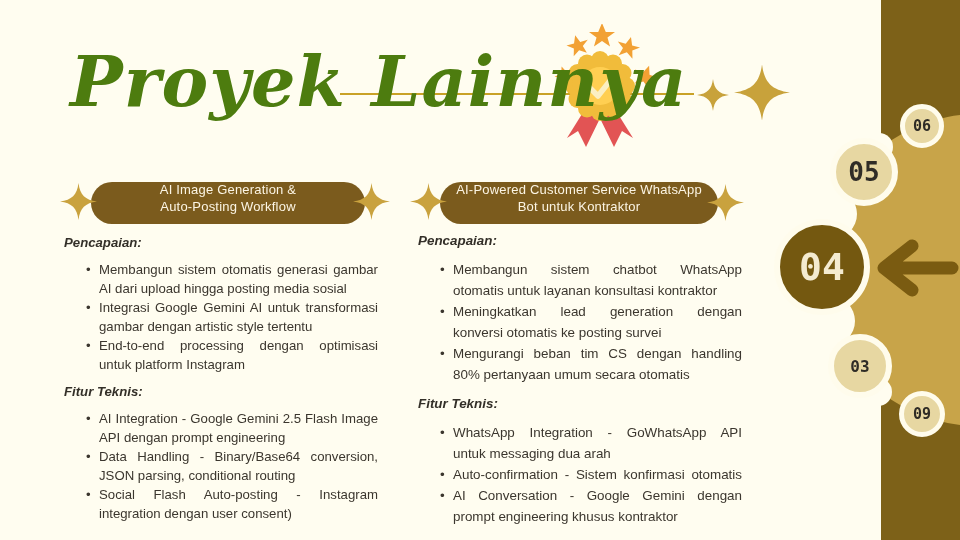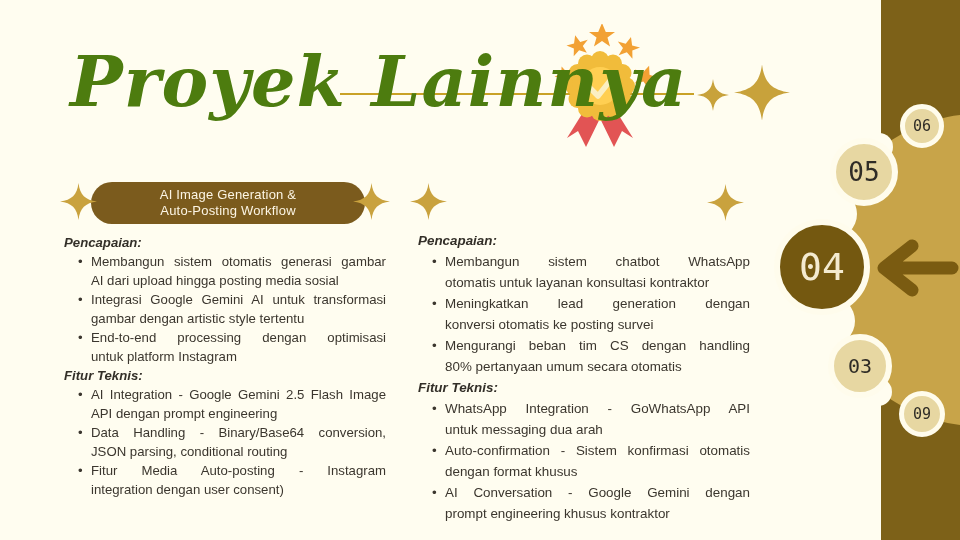--- a/index.html
+++ b/index.html
@@ -7,54 +7,54 @@
     position:relative;width:960px;height:540px;overflow:hidden;
     background:#FFFDF0;font-family:"Liberation Sans",sans-serif;
   }
   
   .right-bar{position:absolute;top:0;right:0;width:79px;height:540px;background:#7D6118;z-index:1;}
   .blob-svg{position:absolute;top:0;left:0;width:960px;height:540px;z-index:2;pointer-events:none;}
   .badge{
     position:absolute;z-index:3;border-radius:50%;
     background:#E7D7A2;border:6px solid #FFFCEC;
     display:flex;align-items:center;justify-content:center;
-    font-family:"DejaVu Sans Mono",monospace;font-weight:normal;color:#2F2C26;
+    font-family:"DejaVu Sans Mono",monospace;font-weight:bold;color:#2F2C26;
     box-sizing:border-box;
   }
   .badge.b06{left:900px;top:104px;width:44px;height:44px;font-size:15px;border-width:5px;}
   .badge.b05{left:830px;top:138px;width:68px;height:68px;font-size:26px;}
   .badge.b04{left:774px;top:219px;width:96px;height:96px;font-size:38px;background:#745810;color:#F4EBD0;text-align:center;}
-  .badge.b03{left:828px;top:334px;width:64px;height:64px;font-size:20px;align-items:center;}
+  .badge.b03{left:828px;top:334px;width:64px;height:64px;font-size:16px;align-items:center;}
   .badge.b02{left:899px;top:391px;width:46px;height:46px;font-size:15px;border-width:5px;}
   
   .gold-line{position:absolute;left:340px;top:93px;width:354px;height:2px;background:#C9A227;z-index:4;}
   .medal-svg{position:absolute;left:548px;top:24px;width:112px;height:126px;z-index:5;}
   .page-title{
     position:absolute;left:70px;top:40px;margin:0;z-index:6;
     font-family:"DejaVu Serif",serif;font-style:italic;font-weight:bold;
     font-size:70px;letter-spacing:1px;color:#4d7c0f;white-space:nowrap;
   }
   .sparkle{position:absolute;z-index:5;}
   .spk-title-small{left:697px;top:78px;width:32px;height:34px;}
   .spk-title-big{left:734px;top:63px;width:56px;height:59px;}
   .spk-pill{width:37px;height:37px;z-index:8;}
   
   .pill{
     position:absolute;z-index:7;height:42px;border-radius:21px;background:#7B5B1D;
-    display:flex;flex-direction:column;align-items:center;justify-content:center;
+    display:flex;flex-direction:column;align-items:center;
     color:#FCF5E4;font-size:13px;line-height:16.5px;letter-spacing:.2px;text-align:center;
   }
   .pill-left{left:91px;top:182px;width:274px;}
   .pill-right{left:440px;top:182px;width:278px;}
   
   .col{position:absolute;z-index:6;color:#3B362E;}
   .col-left{left:64px;top:233px;width:322px;font-size:13.2px;line-height:19px;}
   .col-right{left:418px;top:230px;width:332px;font-size:13.4px;line-height:21px;}
   .sec-heading{font-weight:bold;color:#332F28;font-style:italic;}
-  .col ul{margin:0;padding:0 0 0 14px;list-style:none;}
+  .col ul{margin:8px;padding:0 0 0 14px;list-style:none;}
   .col li{position:relative;padding-left:13px;}
   .col li::before{content:"•";position:absolute;left:0;top:0;}
   .li-l1{display:block;text-align:justify;text-align-last:justify;}
   .li-l2{display:block;text-align:left;}
 </style>
 </head>
 <body>
 
 <div class="slide">
 
@@ -166,26 +166,30 @@
     <ul>
       <li>
         <span class="li-l1">AI Integration - Google Gemini 2.5 Flash Image</span>
         <span class="li-l2">API dengan prompt engineering</span>
       </li>
       <li>
         <span class="li-l1">Data Handling - Binary/Base64 conversion,</span>
         <span class="li-l2">JSON parsing, conditional routing</span>
       </li>
       <li>
-        <span class="li-l1">Fitur Media Auto-posting - Instagram</span>
+        <span class="li-l1">Social Flash Auto-posting - Instagram</span>
         <span class="li-l2">integration dengan user consent)</span>
       </li>
     </ul>
   </div>
 
+  <div class="pill pill-right">
+    <span>AI-Powered Customer Service WhatsApp</span>
+    <span>Bot untuk Kontraktor</span>
+  </div>
   <svg class="sparkle spk-pill" style="left:410px;top:183px;" viewBox="0 0 100 100">
     <path d="M50 0 C54 32 68 46 100 50 C68 54 54 68 50 100 C46 68 32 54 0 50 C32 46 46 32 50 0 Z" fill="#C9A23E"></path>
   </svg>
   <svg class="sparkle spk-pill" style="left:707px;top:184px;" viewBox="0 0 100 100">
     <path d="M50 0 C54 32 68 46 100 50 C68 54 54 68 50 100 C46 68 32 54 0 50 C32 46 46 32 50 0 Z" fill="#C9A23E"></path>
   </svg>
 
   <div class="col col-right">
     <div class="sec-heading">Pencapaian:</div>
     <ul>
@@ -203,21 +207,20 @@
       </li>
     </ul>
     <div class="sec-heading">Fitur Teknis:</div>
     <ul>
       <li>
         <span class="li-l1">WhatsApp Integration - GoWhatsApp API</span>
         <span class="li-l2">untuk messaging dua arah</span>
       </li>
       <li>
         <span class="li-l1">Auto-confirmation - Sistem konfirmasi otomatis</span>
-        <span class="li-l2">dengan format khusus</span>
       </li>
       <li>
         <span class="li-l1">AI Conversation - Google Gemini dengan</span>
         <span class="li-l2">prompt engineering khusus kontraktor</span>
       </li>
     </ul>
   </div>
 
 </div>
 

